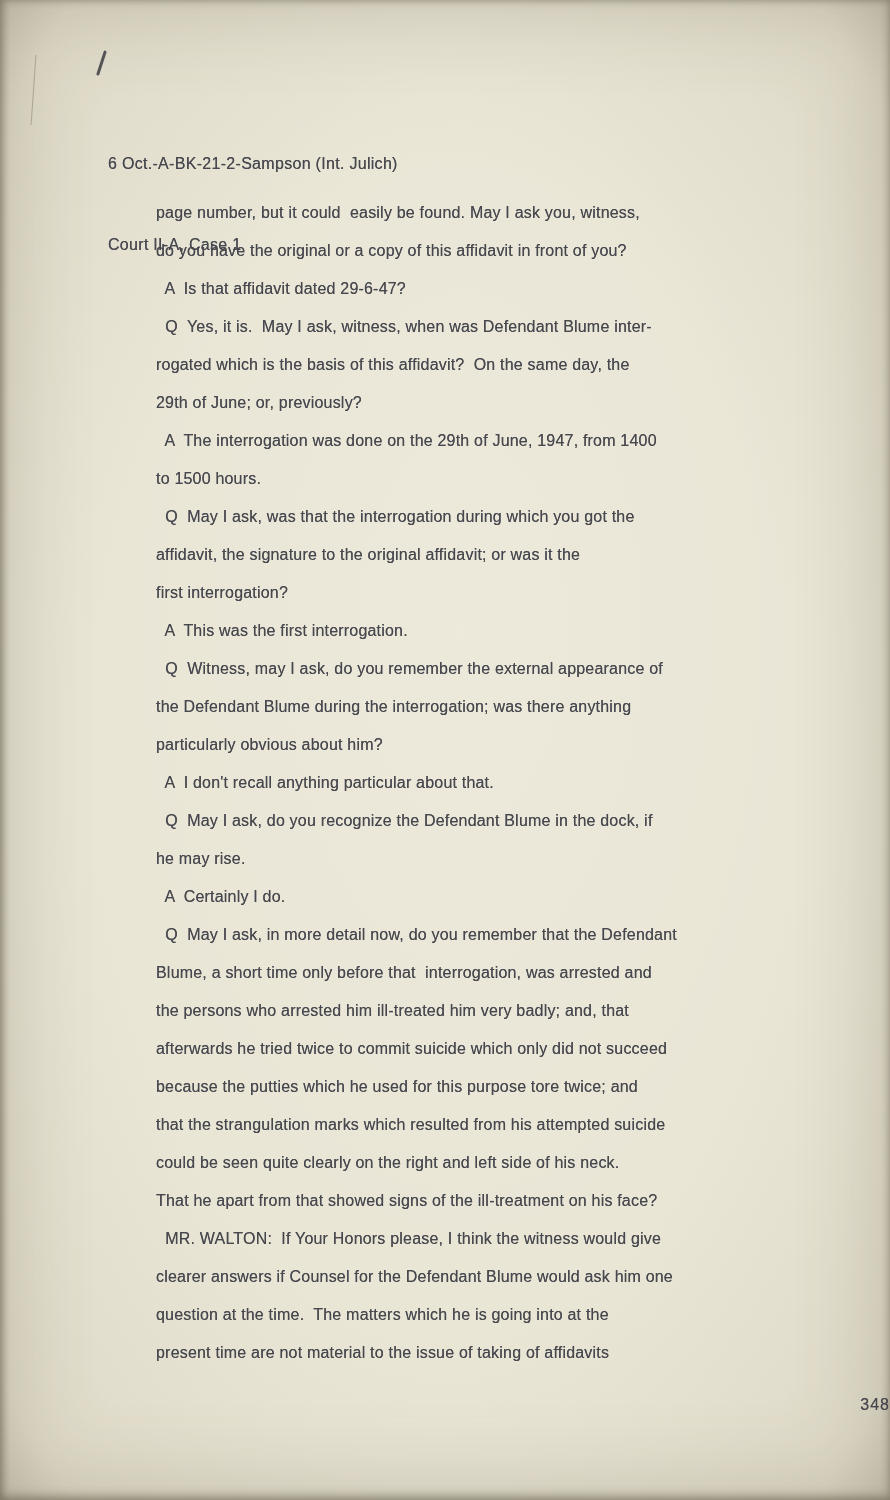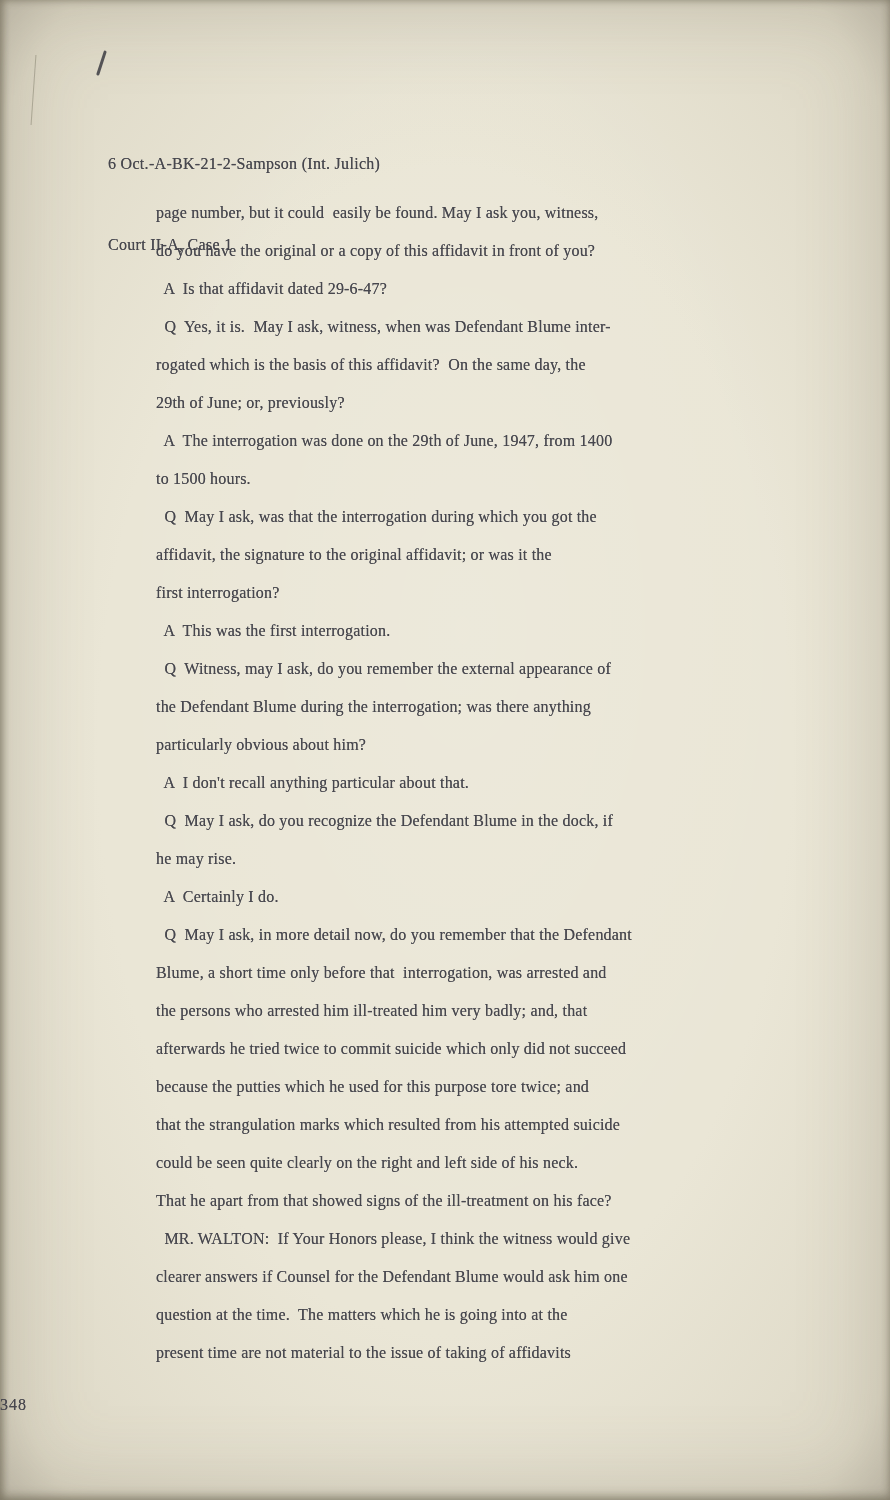--- a/index.html
+++ b/index.html
@@ -14,21 +14,21 @@
     margin: 0;
     overflow: hidden;
     background:
       radial-gradient(ellipse at 52% 42%, rgba(255,255,255,0.12) 0%, rgba(255,255,255,0) 55%),
       radial-gradient(ellipse at 50% 50%, #eae6d6 55%, #ded9c7 92%, #cfcaba 100%);
     box-shadow:
       inset 0 0 90px rgba(110, 100, 78, 0.30),
       inset 0 0 10px rgba(85, 78, 60, 0.35),
       inset 4px 0 6px rgba(85, 78, 60, 0.25),
       inset 0 -6px 8px rgba(85, 78, 60, 0.25);
-    font-family: Liberation Serif, serif;
+    font-family: Liberation Sans, sans-serif;
     color: #47474e;
   }
   .pen-mark {
     position: absolute;
     left: 100px;
     top: 50px;
     width: 2.5px;
     height: 26px;
     background: #3c3c42;
     border-radius: 2px;
@@ -67,21 +67,21 @@
     margin-left: 48px;
   }
   .doc-body .line {
     height: 38px;
   }
   .page-number {
     position: absolute;
     top: 1396px;
     left: 0;
     width: 890px;
-    text-align: left;
+    text-align: right;
     font-size: 16px;
     letter-spacing: 1px;
     text-shadow: 0 0 0.6px rgba(60, 60, 70, 0.7);
   }
 </style>
 </head>
 <body>
 
 <div class="page">
   <div class="pen-mark"></div>

